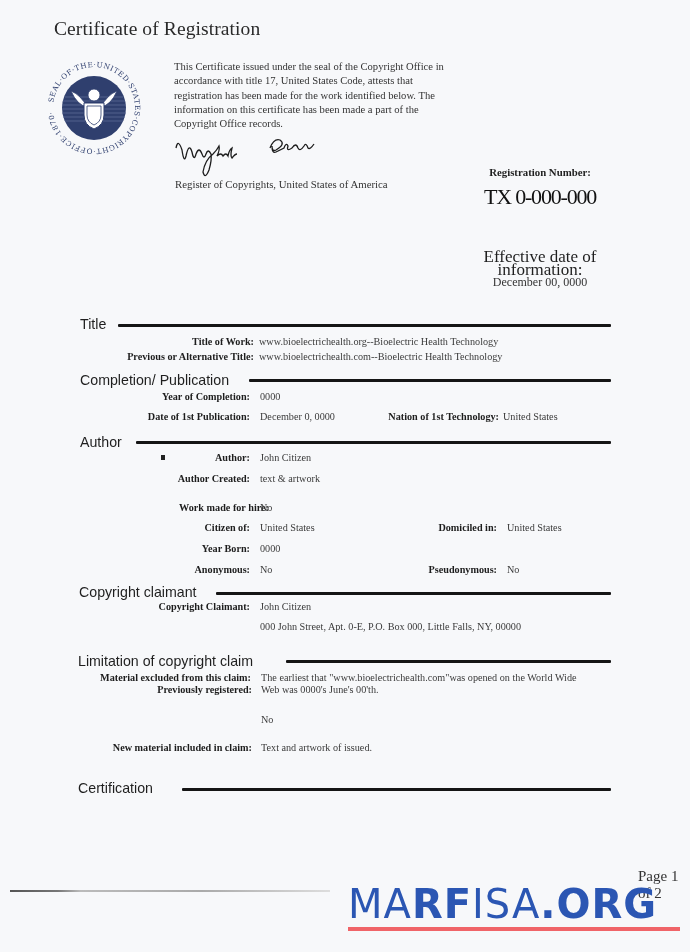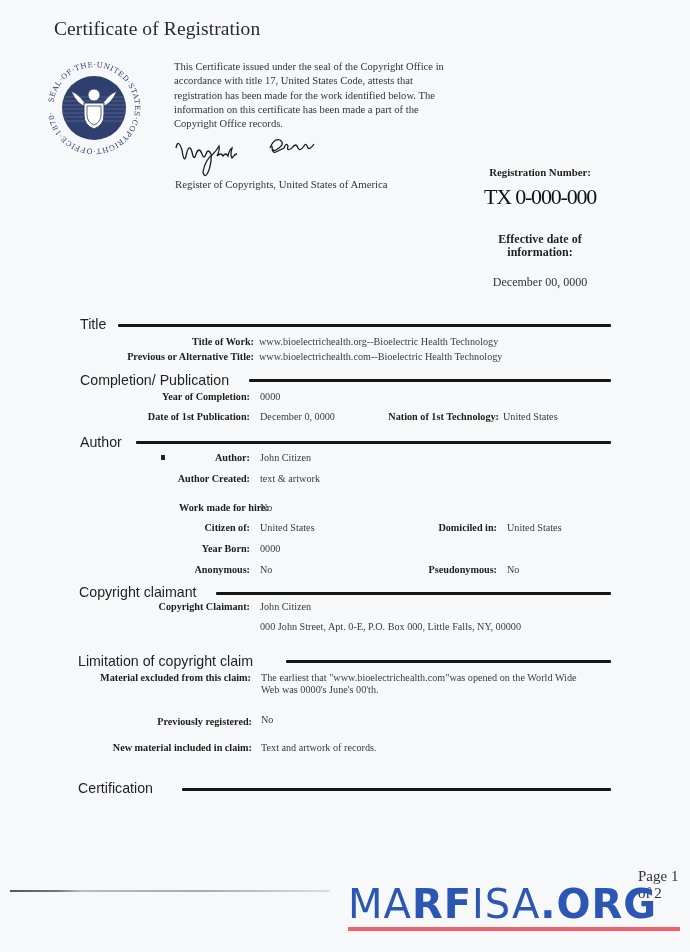--- a/index.html
+++ b/index.html
@@ -10,21 +10,21 @@
   }
   .abs { position: absolute; }
   .doc-title { left: 54px; top: 18px; font-size: 19.5px; color: #2a2a2a; letter-spacing: 0.1px; }
   .seal { left: 43px; top: 57px; width: 102px; height: 102px; }
   .intro { left: 174px; top: 60px; width: 270px; font-size: 10.6px; line-height: 14.3px; color: #333; }
   .signature { left: 168px; top: 130px; width: 180px; height: 50px; }
   .register { left: 175px; top: 178px; font-size: 10.8px; color: #333; }
   .reg-block { left: 440px; width: 200px; text-align: center; }
   .reg-label { top: 166px; font-size: 10.8px; font-weight: bold; }
   .reg-number { top: 184px; font-size: 22px; letter-spacing: -1.2px; color: #111; }
-  .eff-label { top: 233px; font-size: 12px; font-weight: bold; line-height: 13px; }
+  .eff-label { top: 250px; font-size: 17px; font-weight: normal; line-height: 13px; }
   .eff-date { top: 275px; font-size: 12px; color: #333; }
 
   .sec { left: 80px; font-family: "Liberation Sans", sans-serif; font-size: 14.2px; color: #1f1f1f; display: flex; align-items: center; }
   .sec-line { position: absolute; height: 3px; background: #151515; border-radius: 1px; }
   .lbl { font-size: 10.2px; font-weight: bold; text-align: right; color: #1d1d1d; white-space: nowrap; }
   .val { font-size: 10.2px; color: #3a3a3a; white-space: nowrap; }
   .val.wrap { white-space: normal; line-height: 11.5px; width: 320px; }
   .bullet { width: 4px; height: 5px; background: #222; }
 
   .page-num { left: 594px; top: 868px; font-size: 15px; color: #333; margin-left: 44px; }
@@ -118,24 +118,24 @@
 <div class="abs sec" style="top:584px; left:79px;">Copyright claimant</div>
 <div class="sec-line" style="left:216px; top:592px; width:395px;"></div>
 <div class="abs lbl" style="right:440px; top:601px;">Copyright Claimant:</div>
 <div class="abs val" style="left:260px; top:601px;">John Citizen</div>
 <div class="abs val" style="left:260px; top:621px;">000 John Street, Apt. 0-E, P.O. Box 000, Little Falls, NY, 00000</div>
 
 <div class="abs sec" style="top:653px; left:78px;">Limitation of copyright claim</div>
 <div class="sec-line" style="left:286px; top:660px; width:325px;"></div>
 <div class="abs lbl" style="right:439px; top:672px;">Material excluded from this claim:</div>
 <div class="abs val wrap" style="left:261px; top:672px;">The earliest that "www.bioelectrichealth.com"was opened on the World Wide Web was 0000's June's 00'th.</div>
-<div class="abs lbl" style="right:438px; top:716px;text-align:right;">Previously registered:</div>
+<div class="abs lbl" style="right:438px; top:684px;text-align:right;">Previously registered:</div>
 <div class="abs val" style="left:261px; top:714px;">No</div>
 <div class="abs lbl" style="right:438px; top:742px;">New material included in claim:</div>
-<div class="abs val" style="left:261px; top:742px;">Text and artwork of records.</div>
+<div class="abs val" style="left:261px; top:742px;">Text and artwork of issued.</div>
 
 <div class="abs sec" style="top:780px; left:78px;">Certification</div>
 <div class="sec-line" style="left:182px; top:788px; width:429px;"></div>
 
 <div class="abs page-num">Page  1 of 2</div>
 <div class="abs footer-line"></div>
 
 <div class="abs watermark">
   <span class="thin">MA</span><span class="bold">RF</span><span class="thin">ISA</span><span class="bold">.ORG</span>
 </div>

